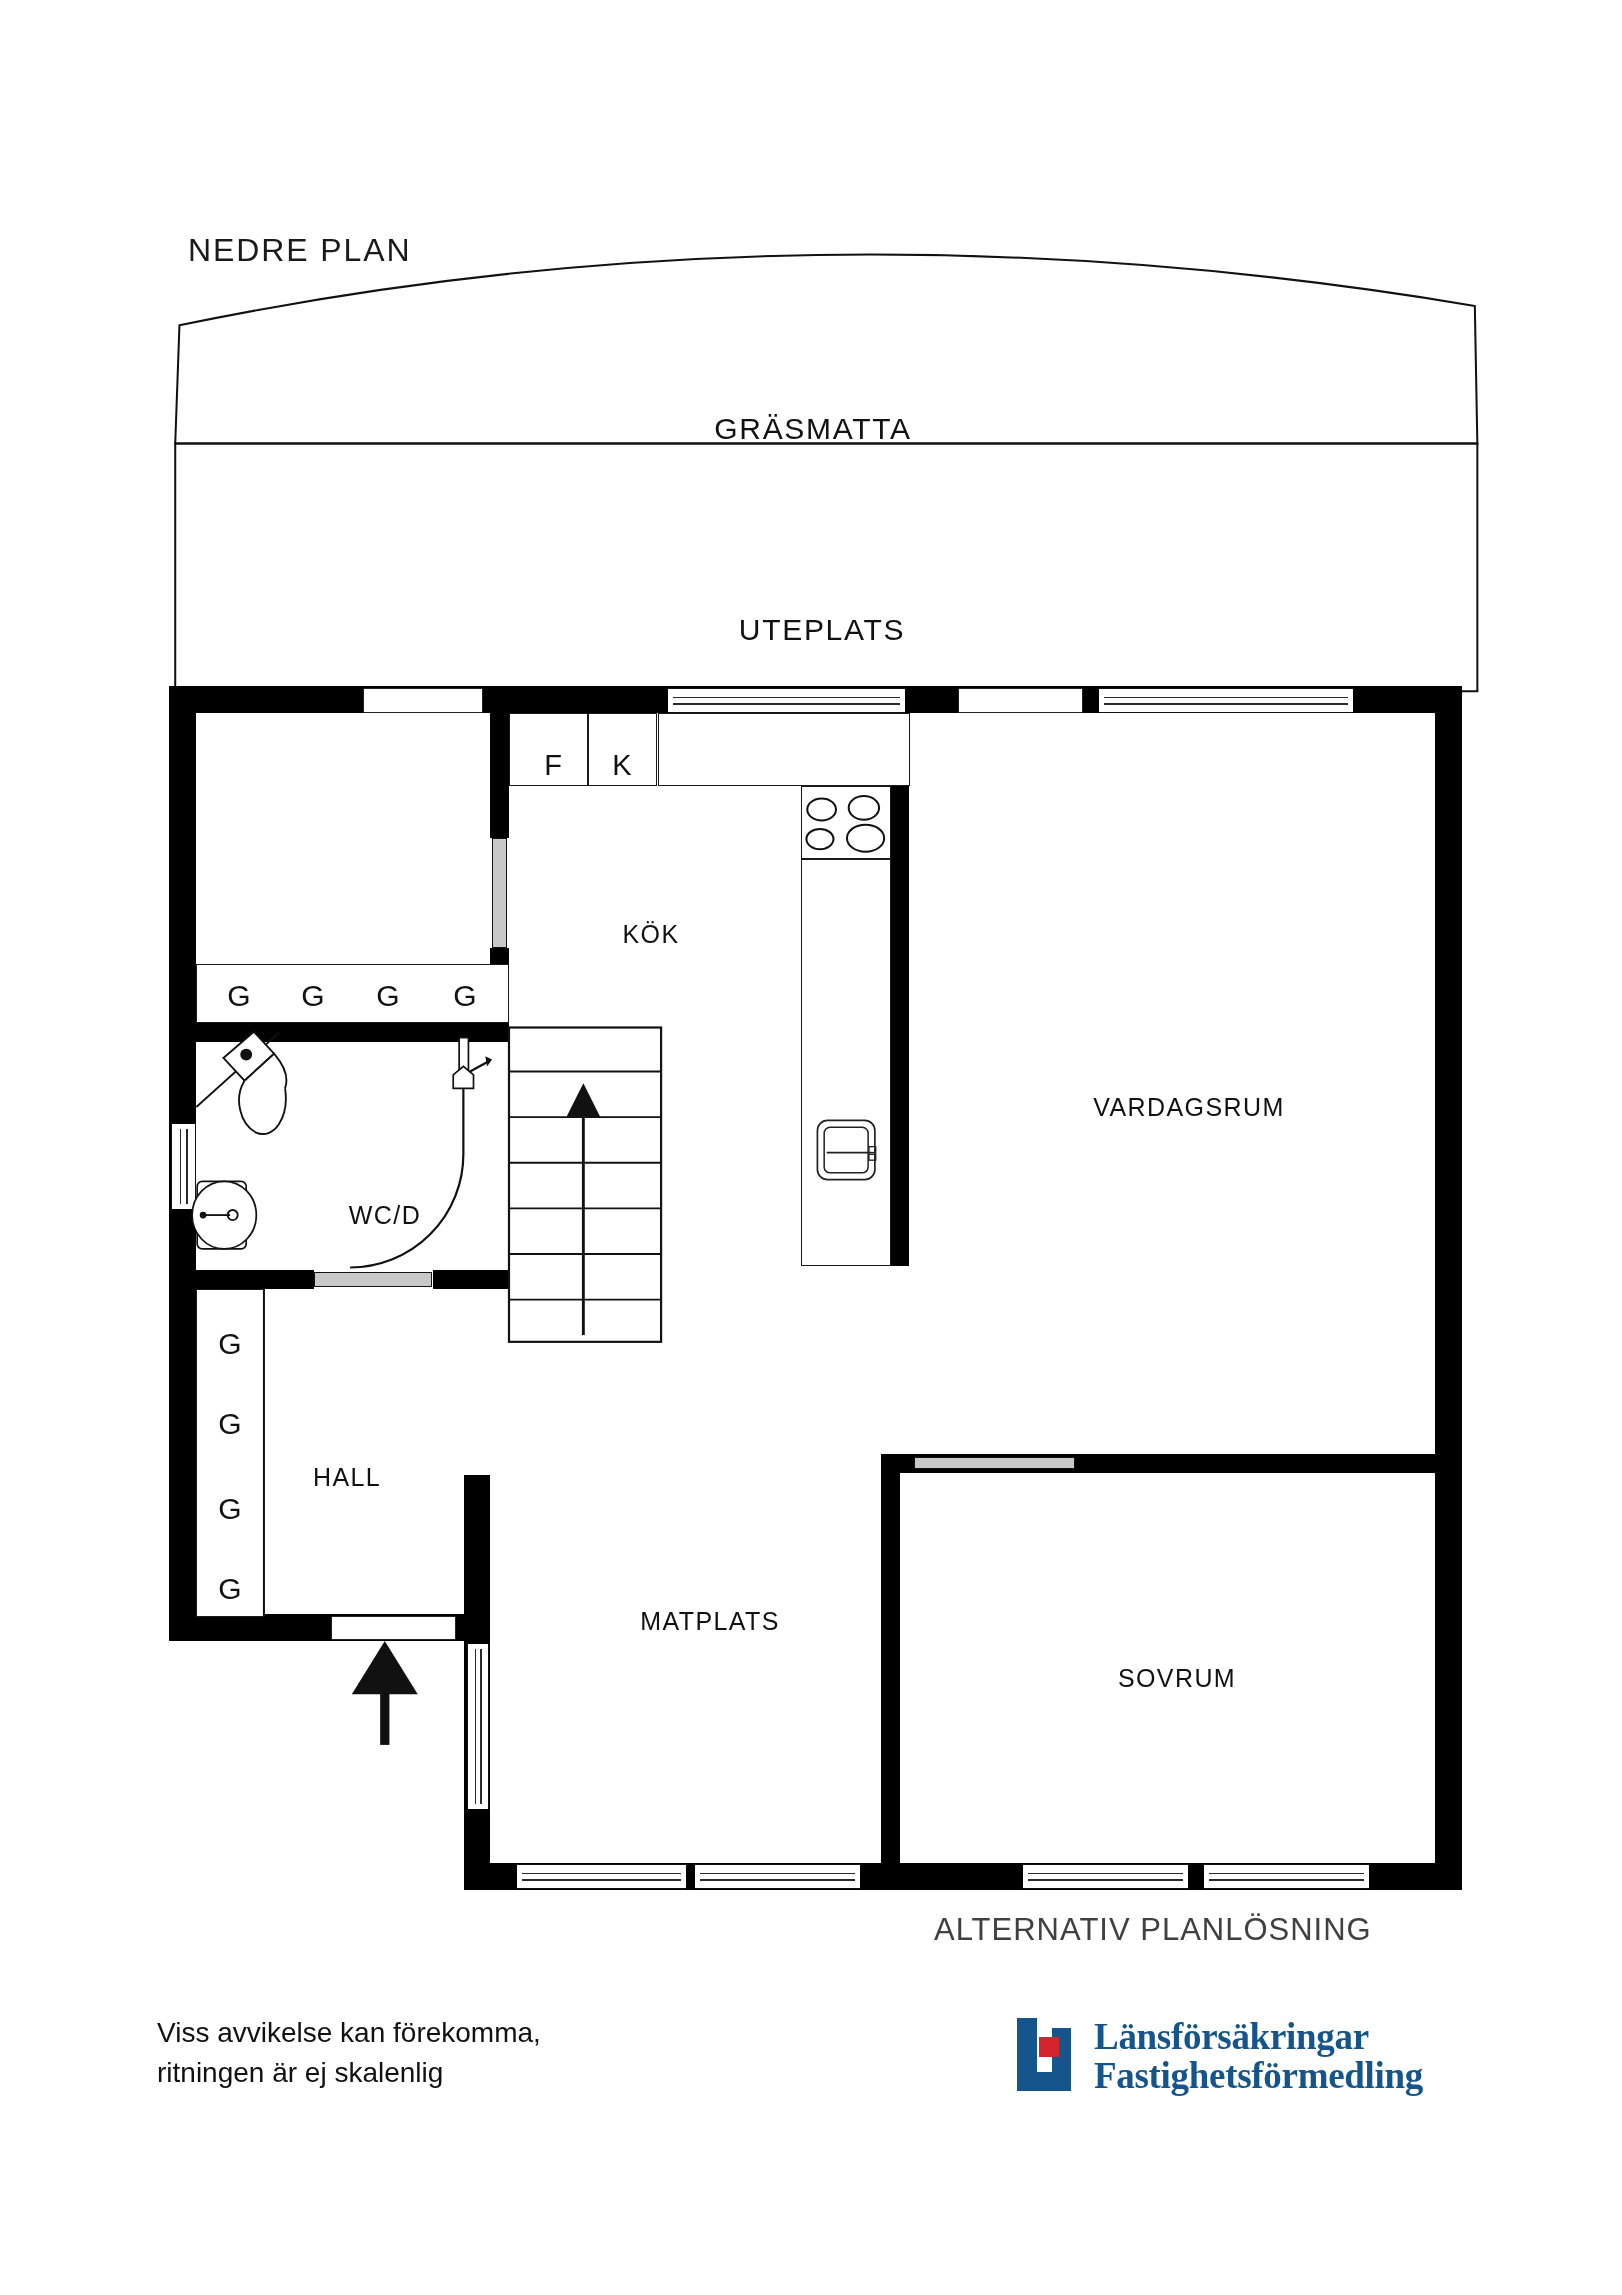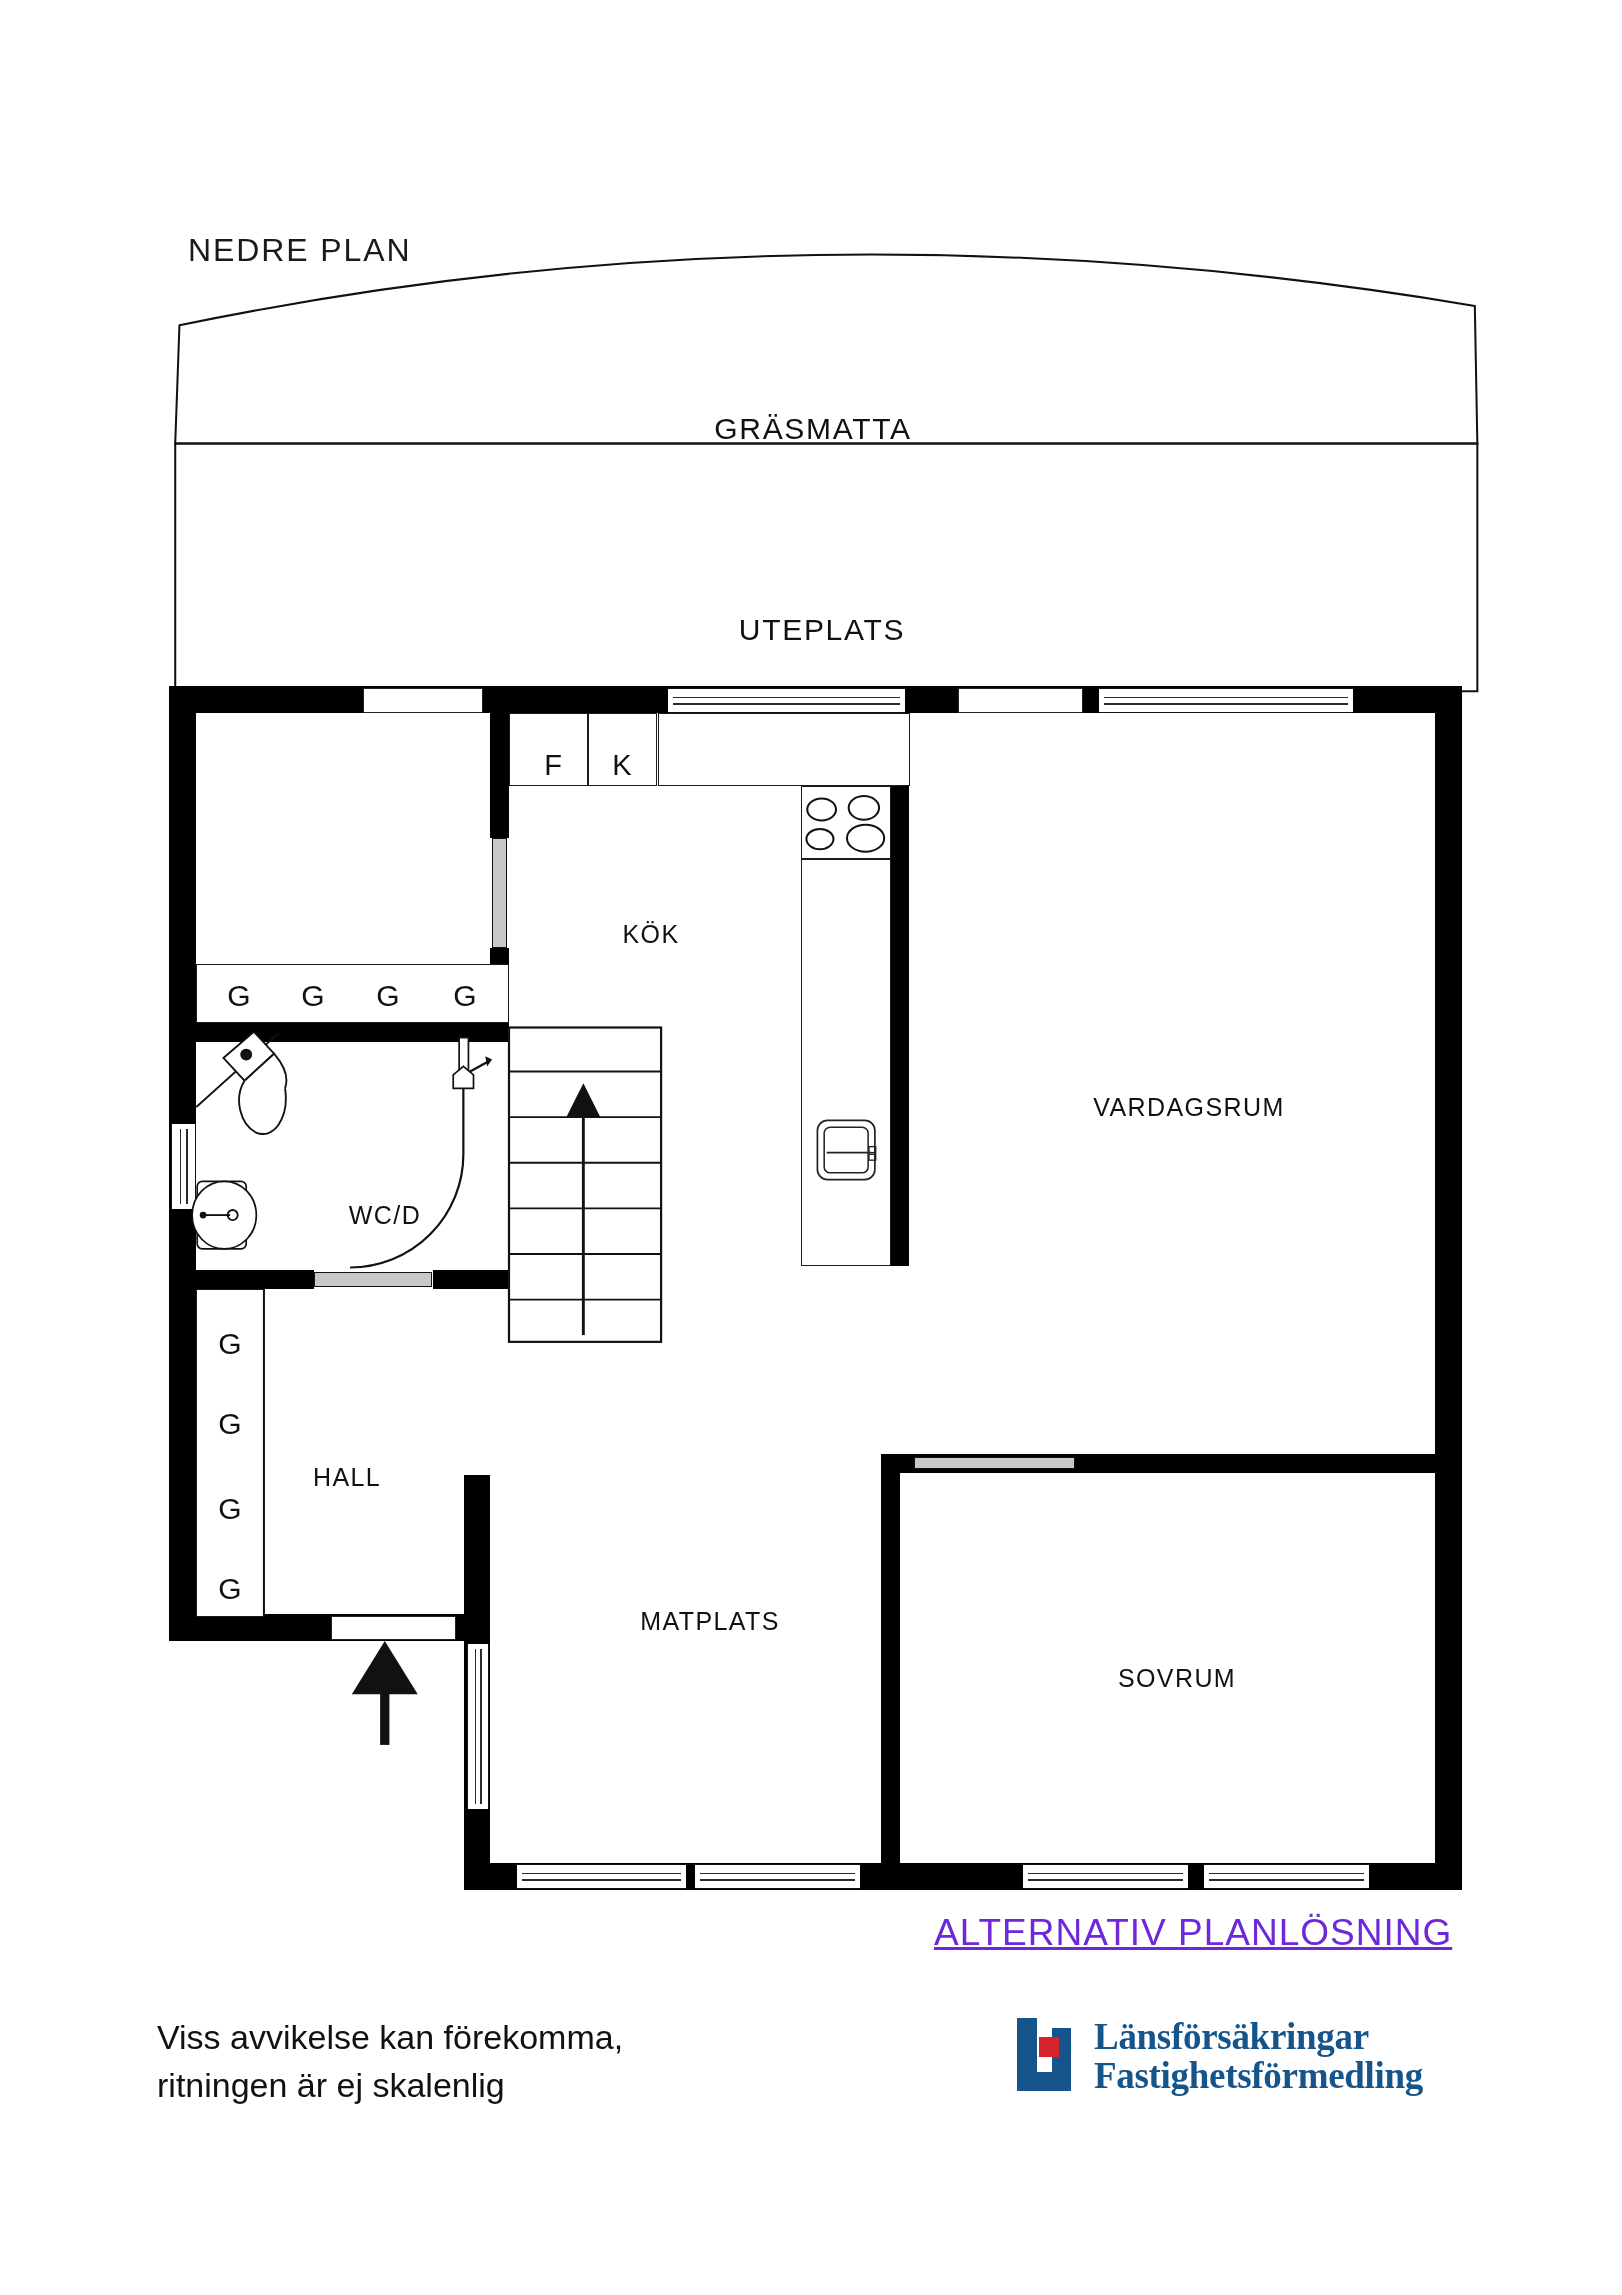--- a/index.html
+++ b/index.html
@@ -21,25 +21,25 @@
   .outside-label{
     position:absolute;font-size:30px;letter-spacing:1.7px;
     color:#111;white-space:nowrap;transform:translate(-50%,-50%);
   }
   .mini-label{
     position:absolute;font-size:29px;color:#111;
     transform:translate(-50%,-50%);white-space:nowrap;
   }
   #alt-caption{
     position:absolute;left:934px;top:1912px;
-    font-size:37px;letter-spacing:1px;color:#6d28d9;white-space:nowrap;text-decoration:underline;
+    font-size:31px;letter-spacing:1px;color:#404040;white-space:nowrap;
   }
   #disclaimer{
     position:absolute;left:157px;top:2013px;
-    font-size:34px;line-height:1.42;color:#111;
+    font-size:28px;line-height:1.42;color:#111;
   }          
   .wall{position:absolute;background:#000;}          
   .fill-white{position:absolute;background:#fff;}
   .outline-thin{position:absolute;border:1.3px solid #1a1a1a;background:#fff;box-sizing:border-box;}
 
   
   .window{position:absolute;background:#fff;box-sizing:border-box;
           border-top:1.3px solid #111;border-bottom:1.3px solid #111;}
   .window.h::before,.window.h::after{
     content:"";position:absolute;left:5px;right:5px;height:1.3px;background:#2a2a2a;}

